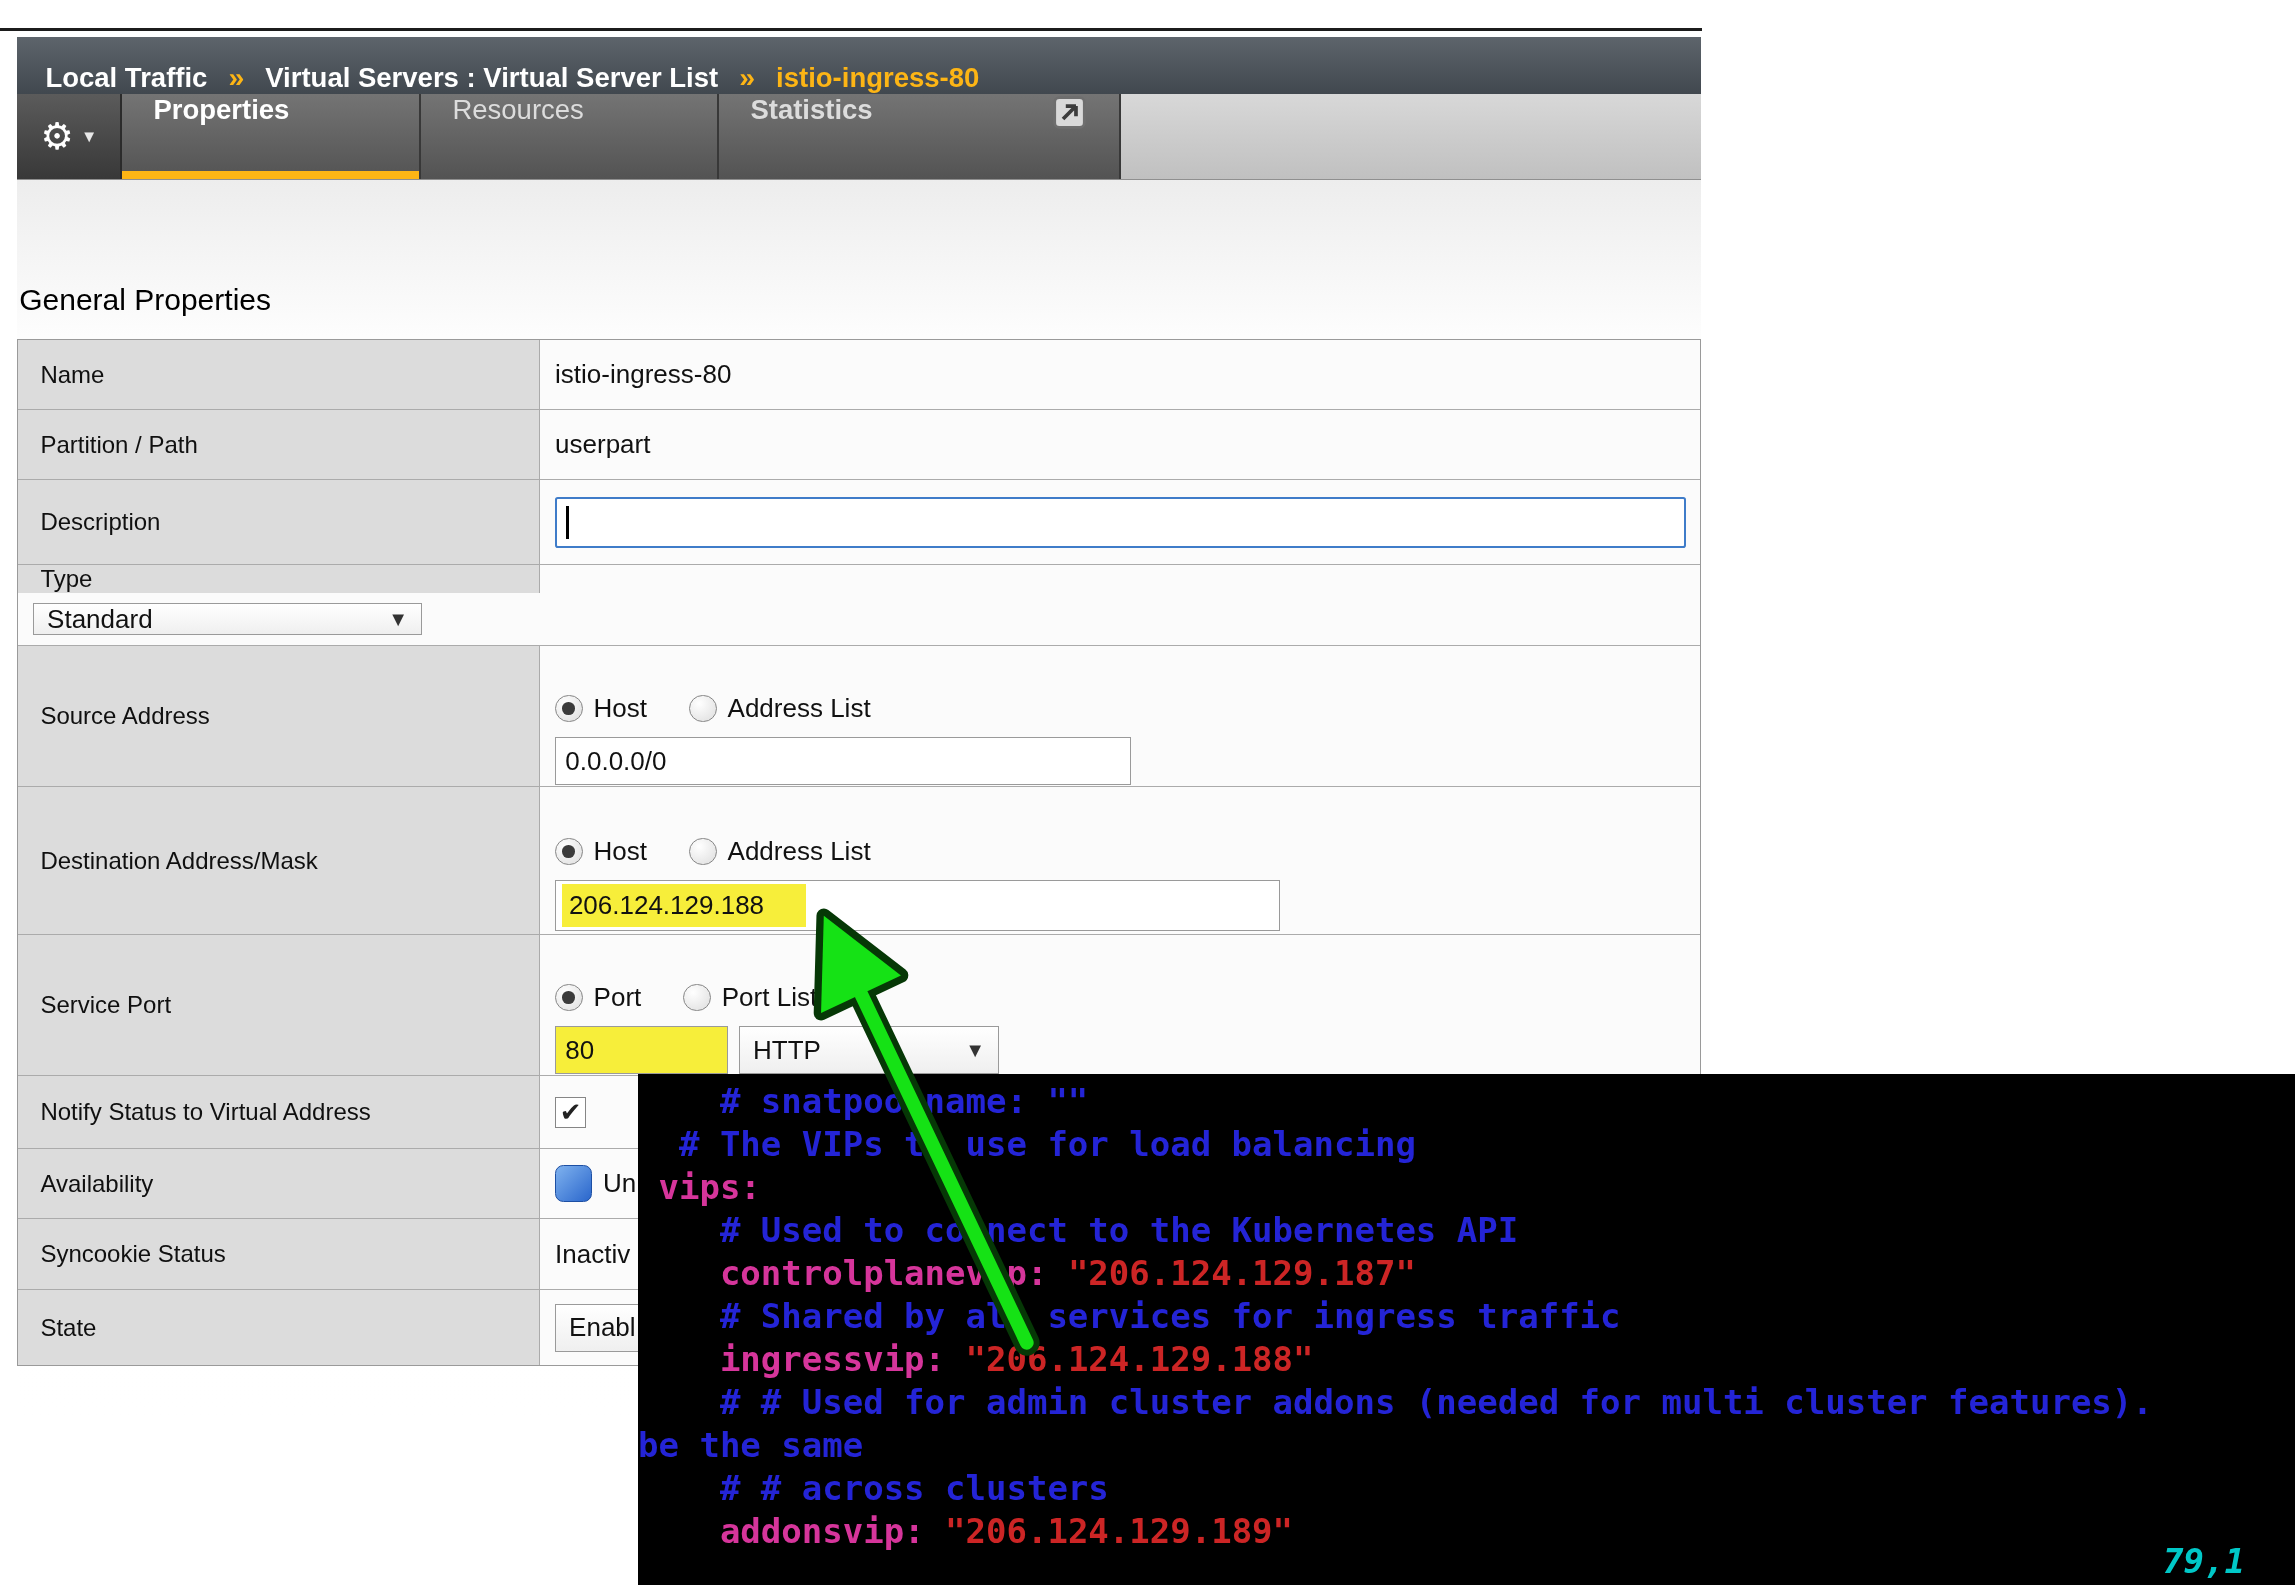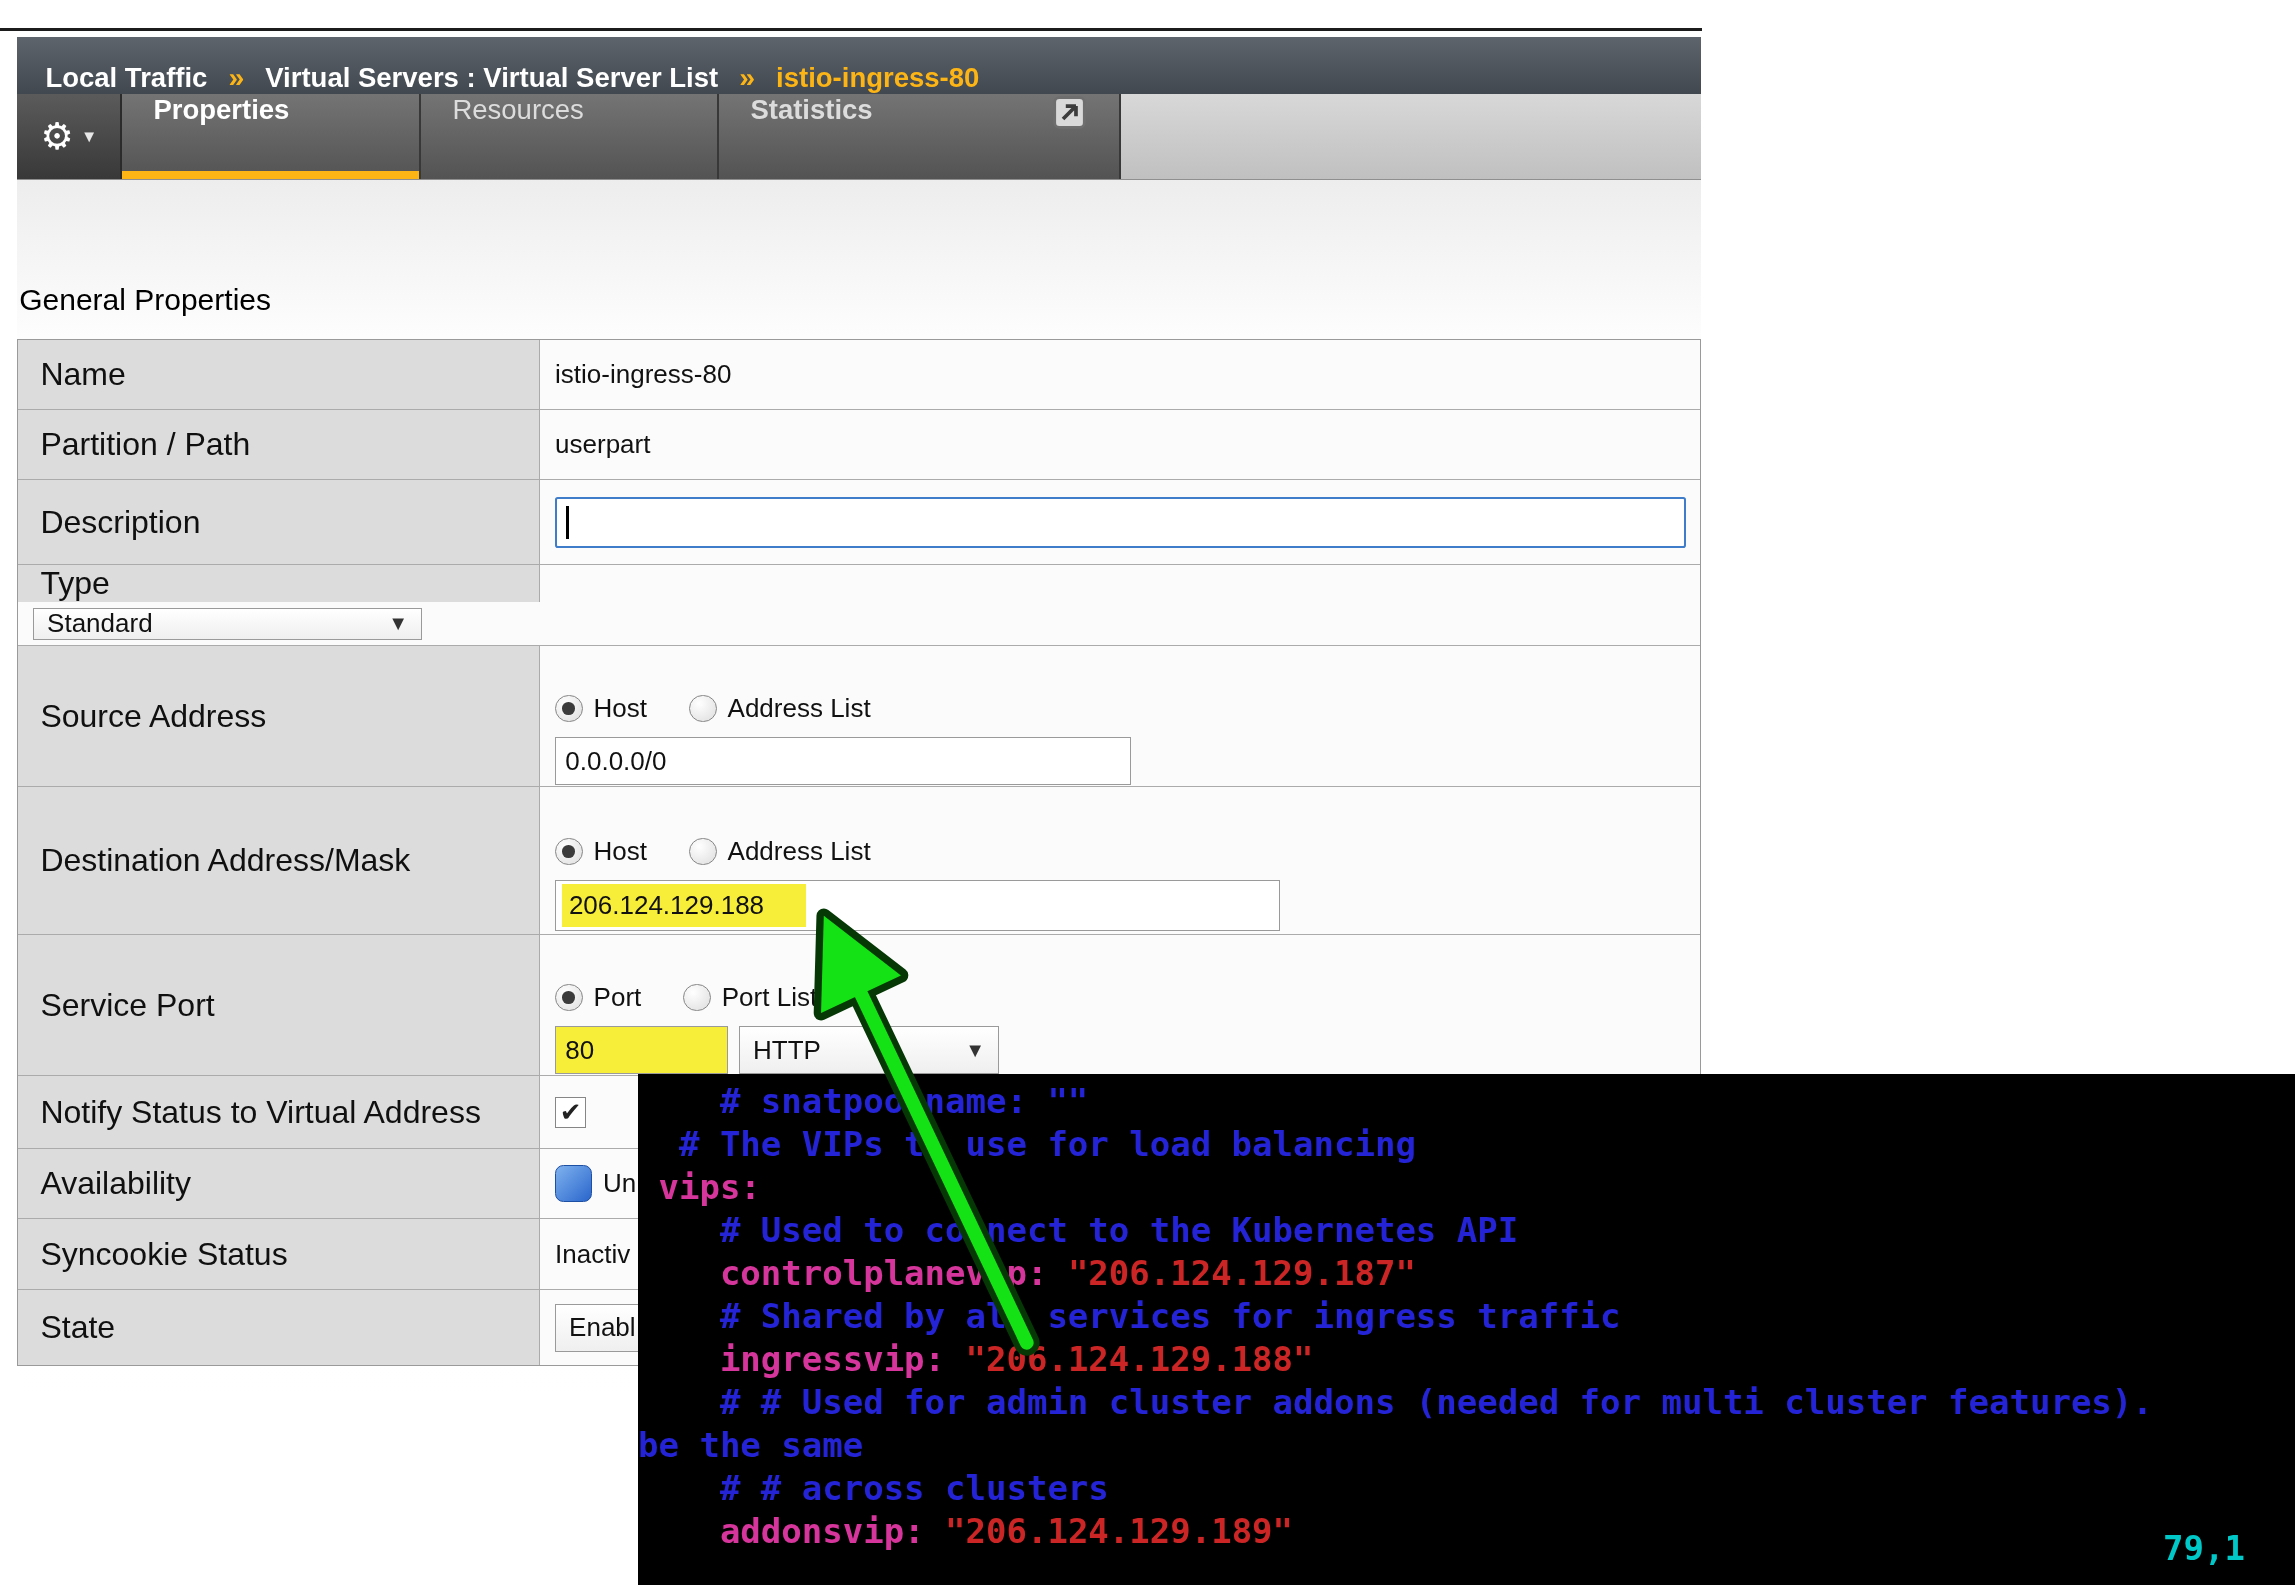--- a/index.html
+++ b/index.html
@@ -47,21 +47,21 @@
   
   .content { background:linear-gradient(#ededed, #fdfdfd 156px, #ffffff); padding:103px 0 55px 0; }
   .section-title { font-size:30px; font-weight:normal; margin:0 0 22px 1.8px; color:#000; }
 
   
   .form { border:1.8px solid #9a9a9a; background:#fbfbfb; }
   .frow { display:flex; border-bottom:1.8px solid #ababab; }
   .frow:last-child { border-bottom:none; }
   .flabel {
     width:522px; background:#dcdcdc; border-right:1.8px solid #ababab;
-    display:flex; align-items:center; padding-left:22px; font-size:32px; color:#101010;
+    display:flex; align-items:center; padding-left:22px; font-size:24px; color:#101010;
   }
   .fvalue {
     flex:1; background:#fbfbfb; display:flex; flex-direction:column;
     justify-content:center; padding-left:14.7px; font-size:26px;
   }
   .h76{height:70px;} .h77{height:71px;} .h80{height:73px;} .h82{height:75px;}
   .h88{height:81px;flex-direction:column;} .h93{height:85px;} .h153{height:141px;} .h161{height:148px;}
 
   .plain-value { font-size:26px; color:#111; }
 
@@ -113,21 +113,21 @@
   .terminal {
     position:absolute; left:638px; top:1074px; width:1658px; height:511px;
     background:#000; z-index:5; overflow:hidden; padding-top:5.5px;
     font-family:"DejaVu Sans Mono", monospace; font-size:34px; font-weight:bold; line-height:43px;
   }
   .t-line { white-space:pre; }
   .t-comment { color:var(--term-comment,#2424d6); }
   .t-key     { color:var(--term-key,#d6359b); }
   .t-string  { color:var(--term-string,#cc2525); }
   .t-plain   { color:#cfcfcf; }
-  .t-status  { position:absolute; right:51px; bottom:15px; color:var(--term-status,#00c8c8); }
+  .t-status  { position:absolute; right:51px; bottom:2px; color:var(--term-status,#00c8c8);font-style:italic; }
 
   .arrow { position:absolute; left:0; top:0; z-index:10; pointer-events:none; }
 </style>
 </head>
 <body>
 
 <div class="top-line"></div>
 
 <div class="panel">
 

